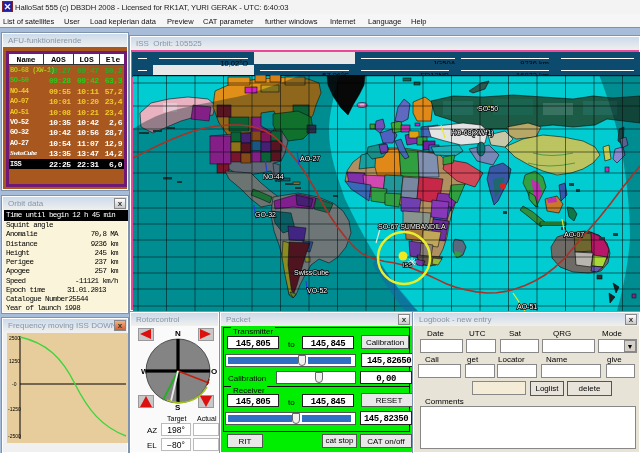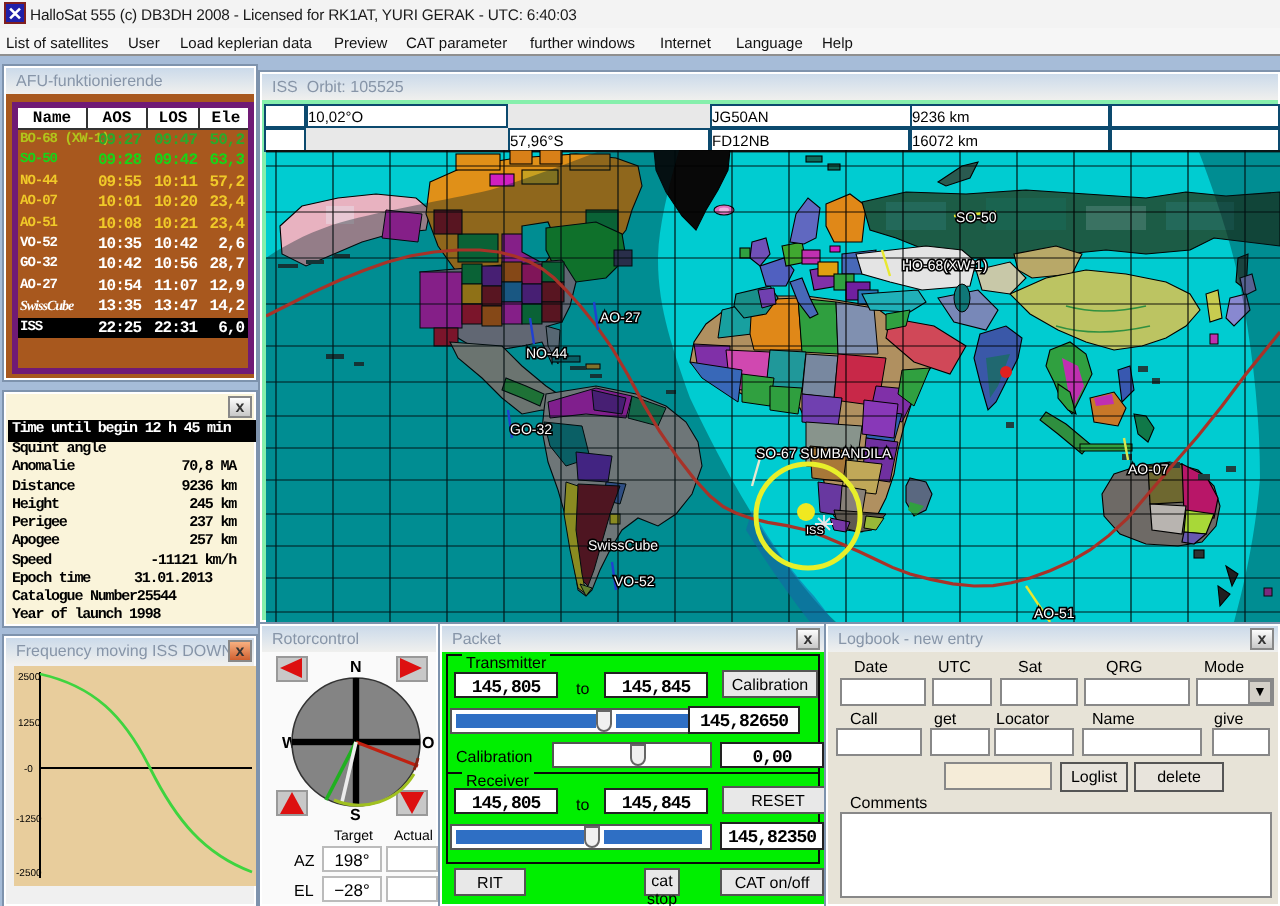--- a/index.html
+++ b/index.html
@@ -15,21 +15,21 @@
 .ahead{height:11px;background:#fff;color:#000;border-bottom:1px solid #333;white-space:nowrap}
 .ahead i{display:inline-block;font-style:normal;text-align:center;border-right:1px solid #333;height:11px;padding-top:1px}
 .ahead i:last-child{border-right:none}
 .arow{height:10.4px;white-space:nowrap;position:relative}
 .arow b{position:absolute;left:1px;top:1px;font-weight:bold;font-size:7px;letter-spacing:-0.5px}
 .arow k,.arow l,.arow m{position:absolute;top:1px;font-size:8px;letter-spacing:-0.5px;font-style:normal}
 .arow k{left:40px}.arow l{left:68px}.arow m{right:2px}
 .orow{height:9.25px;position:relative}
 .orow span{position:absolute;left:2px;top:0}
 .orow em{position:absolute;right:10px;top:0;font-style:normal}
-.icell{position:absolute;height:12px;background:#fff;border:1px solid #0c4a6e;text-align:left;padding-top:1px}
+.icell{position:absolute;height:12px;background:#fff;border:6px solid #0c4a6e;text-align:right;padding-top:1px}
 .tribtn{position:absolute;width:16px;height:13px;background:#c8c8c8;border:1px solid #999}
 .tri{position:absolute;width:0;height:0}
 .triL{left:1px;top:0;border-top:5.5px solid transparent;border-bottom:5.5px solid transparent;border-right:11px solid #dd1010}
 .triR{left:1px;top:0;border-top:5.5px solid transparent;border-bottom:5.5px solid transparent;border-left:11px solid #dd1010}
 .triU{left:1px;top:0;border-left:6.5px solid transparent;border-right:6.5px solid transparent;border-bottom:11px solid #dd1010}
 .triD{left:1px;top:0;border-left:6.5px solid transparent;border-right:6.5px solid transparent;border-top:11px solid #dd1010}
 .inbox{position:absolute;background:#fff;border:1px solid #222;font-family:"Liberation Mono",monospace;font-size:9px;font-weight:bold;color:#000;text-align:center;padding-top:2px;letter-spacing:-0.5px}
 .gbtn{position:absolute;background:#e8e8e8;border:1px solid #555;font-size:8px;color:#000;text-align:center}
 .slider{position:absolute;background:#fff;border:1px solid #555}
 .sfill{position:absolute;top:2px;bottom:2px;background:#2f6fc4}
@@ -113,22 +113,23 @@
   <div class="arow" style="background:#000">
         <b style="color:#ffffff;">ISS</b>
         <k style="color:#ffffff">22:25</k>
         <l style="color:#ffffff">22:31</l>
         <m style="color:#ffffff">6,0</m>
       </div>
  </div>
 </div>
 
 <div class="panel" style="left:2px;top:196px;width:126px;height:117px;background:#faf4da">
+ <div class="ptitle">Orbit data</div>
  <div class="xbtn" style="right:1px">x</div>
- <div class="abs mono" id="orbit" style="left:1px;top:13px;width:124px;font-size:7.5px;font-weight:bold;color:#000;letter-spacing:-0.6px">
+ <div class="abs mono" id="orbit" style="left:1px;top:13px;width:124px;font-size:7.5px;font-weight:normal;color:#000;letter-spacing:-0.6px">
   <div style="background:#000;color:#fff;height:11px;padding:1px 0 0 2px">Time until begin 12 h 45 min</div>
   <div class="orow">
         <span>Squint angle</span>
         <em></em>
       </div>
   <div class="orow">
         <span>Anomalie</span>
         <em>70,8 MA</em>
       </div>
   <div class="orow">
@@ -175,21 +176,21 @@
   <line x1="13" y1="51" x2="119" y2="51" stroke="#000" stroke-width="1"></line>
   <path d="M13,4 C40,10 55,25 68,51 C81,77 95,94 119,103" fill="none" stroke="#3fd43f" stroke-width="1.4"></path>
   <text x="2" y="7" font-size="5" fill="#000">2500</text>
   <text x="2" y="30" font-size="5" fill="#000">1250</text>
   <text x="5" y="53" font-size="5" fill="#000">-0</text>
   <text x="1" y="78" font-size="5" fill="#000">-1250</text>
   <text x="1" y="105" font-size="5" fill="#000">-2500</text>
  </svg>
 </div>
 
-<div class="panel" style="left:130px;top:36px;width:510px;height:275px;background:#86efac">
+<div class="panel" style="left:130px;top:36px;width:510px;height:275px;background:#ec4899">
  <div class="ptitle">ISS&nbsp;&nbsp;Orbit: 105525</div>
  <div class="abs" id="infotable" style="left:1px;top:15px;width:508px;height:23px;background:#e8e8e8;font-size:7.5px;color:#000">
   <div class="icell" style="left:0;top:0;width:21px"></div>
   <div class="icell" style="left:21px;top:0;width:101px">10,02°O</div>
   <div class="icell" style="left:223px;top:0;width:112px">JG50AN</div>
   <div class="icell" style="left:323px;top:0;width:100px">9236 km</div>
   <div class="icell" style="left:423px;top:0;width:85px"></div>
   <div class="icell" style="left:0;top:12px;width:21px"></div>
   <div class="icell" style="left:122px;top:12px;width:101px">57,96°S</div>
   <div class="icell" style="left:223px;top:12px;width:100px">FD12NB</div>
@@ -470,61 +471,61 @@
   <path d="M28,73 A32,32 0 0,0 68,60" fill="none" stroke="#a0c020" stroke-width="1.5"></path>
       <path d="M68,58 A32,32 0 0,0 70,52" fill="none" stroke="#882010" stroke-width="1.5"></path>
  </svg>
  <div class="abs" style="left:4px;top:102px;width:82px;height:36px;font-size:7px;color:#000">
   <span class="abs" style="left:32px;top:0">Target</span>
       <span class="abs" style="left:62px;top:0">Actual</span>
   <span class="abs" style="left:12px;top:11px;font-size:8px">AZ</span>
       <span class="abs" style="left:12px;top:26px;font-size:8px">EL</span>
   <div class="abs" style="left:26px;top:8px;width:30px;height:13px;background:#fff;border:1px solid #bbb;text-align:center;font-size:8.5px;padding-top:1px">198°</div>
   <div class="abs" style="left:58px;top:8px;width:26px;height:13px;background:#fff;border:1px solid #bbb"></div>
-  <div class="abs" style="left:26px;top:23px;width:30px;height:13px;background:#fff;border:1px solid #bbb;text-align:center;font-size:8.5px;padding-top:1px">−28°</div>
+  <div class="abs" style="left:26px;top:23px;width:30px;height:13px;background:#fff;border:1px solid #bbb;text-align:center;font-size:8.5px;padding-top:1px">−80°</div>
   <div class="abs" style="left:58px;top:23px;width:26px;height:13px;background:#fff;border:1px solid #bbb"></div>
  </div>
 </div>
 
 <div class="panel" id="packet" style="left:220px;top:312px;width:193px;height:141px;background:#00ef00">
  <div class="ptitle">Packet</div>
  <div class="xbtn" style="right:2px">x</div>
  <div class="abs" style="left:2px;top:14px;width:187px;height:60px;border:1px solid #0a0a0a">
   <span class="lbl" style="left:7px;top:-1px;background:#00ef00;padding:0 2px">Transmitter</span>
  </div>
  <div class="inbox" style="left:6px;top:23px;width:52px;height:13px">145,805</div>
  <span class="lbl" style="left:67px;top:27px">to</span>
  <div class="inbox" style="left:81px;top:23px;width:52px;height:13px">145,845</div>
  <div class="gbtn" style="left:140px;top:22px;width:48px;height:14px;padding-top:2px">Calibration</div>
  <div class="slider" style="left:4px;top:41px;width:131px;height:13px">
   <div class="sfill" style="left:2px;width:70px"></div>
   <div class="sfill" style="left:82px;right:4px"></div>
   <div class="sthumb" style="left:72px"></div>
  </div>
- <div class="inbox" style="left:123px;top:40px;width:56px;height:14px">145,82650</div>
+ <div class="inbox" style="left:140px;top:40px;width:56px;height:14px">145,82650</div>
  <span class="lbl" style="left:7px;top:61px">Calibration</span>
  <div class="slider" style="left:55px;top:58px;width:80px;height:13px">
   <div class="sthumb" style="left:38px"></div>
  </div>
  <div class="inbox" style="left:139px;top:58px;width:52px;height:13px">0,00</div>
  <div class="abs" style="left:2px;top:73px;width:187px;height:46px;border:1px solid #0a0a0a">
   <span class="lbl" style="left:7px;top:-1px;background:#00ef00;padding:0 2px">Receiver</span>
  </div>
  <div class="inbox" style="left:6px;top:81px;width:52px;height:13px">145,805</div>
  <span class="lbl" style="left:67px;top:85px">to</span>
  <div class="inbox" style="left:81px;top:81px;width:52px;height:13px">145,845</div>
  <div class="gbtn" style="left:140px;top:80px;width:56px;height:14px;padding-top:2px">RESET</div>
  <div class="slider" style="left:4px;top:99px;width:131px;height:13px">
   <div class="sfill" style="left:2px;width:64px"></div>
   <div class="sfill" style="left:76px;right:4px"></div>
   <div class="sthumb" style="left:66px"></div>
  </div>
  <div class="inbox" style="left:139px;top:98px;width:52px;height:14px">145,82350</div>
  <div class="gbtn" style="left:6px;top:121px;width:36px;height:14px;padding-top:2px">RIT</div>
- <div class="gbtn" style="left:101px;top:121px;width:18px;height:14px;padding-top:1px">cat stop</div>
+ <div class="gbtn" style="left:101px;top:121px;width:35px;height:14px;padding-top:1px">cat stop</div>
  <div class="gbtn" style="left:139px;top:121px;width:52px;height:14px;padding-top:2px">CAT on/off</div>
 </div>
 
 <div class="panel" id="logbook" style="left:413px;top:312px;width:227px;height:141px;background:#e7e3d7">
  <div class="ptitle">Logbook - new entry</div>
  <div class="xbtn" style="right:2px">x</div>
  <span class="lbl" style="left:13px;top:16px">Date</span>
  <span class="lbl" style="left:55px;top:16px">UTC</span>
  <span class="lbl" style="left:95px;top:16px">Sat</span>
  <span class="lbl" style="left:139px;top:16px">QRG</span>

